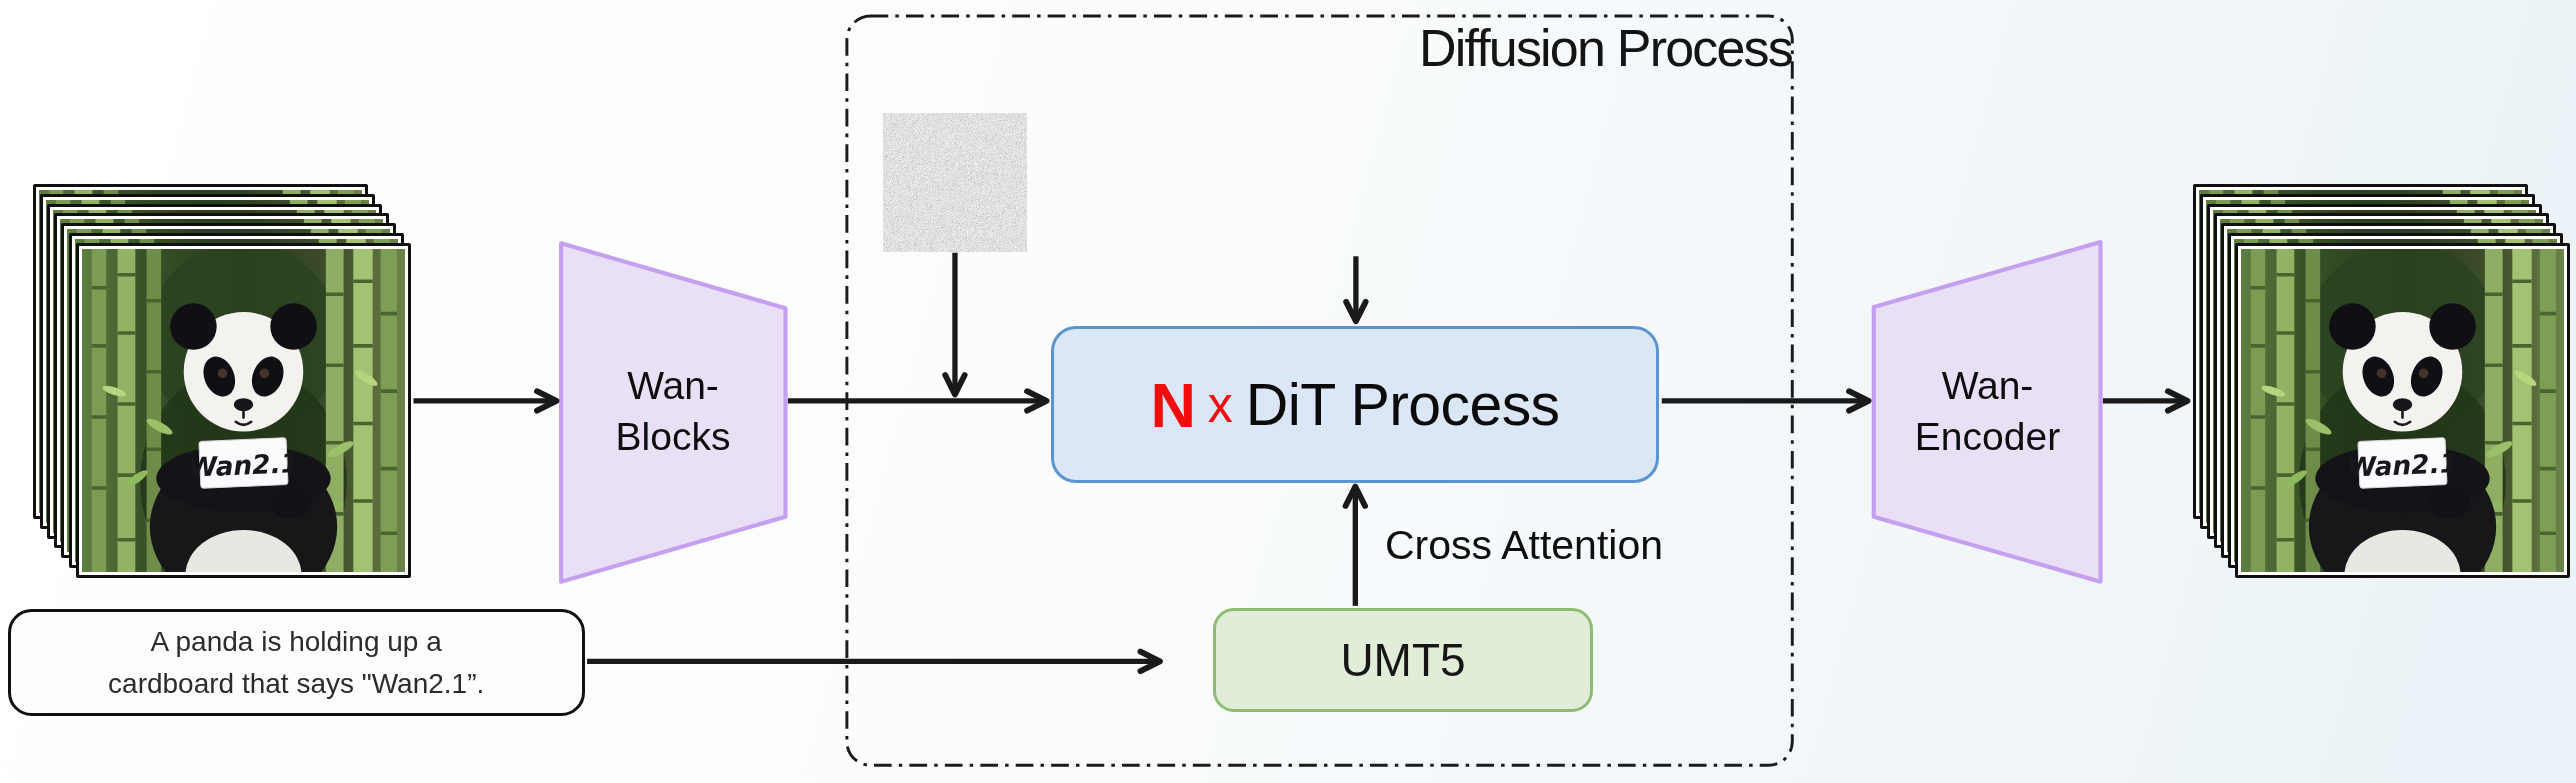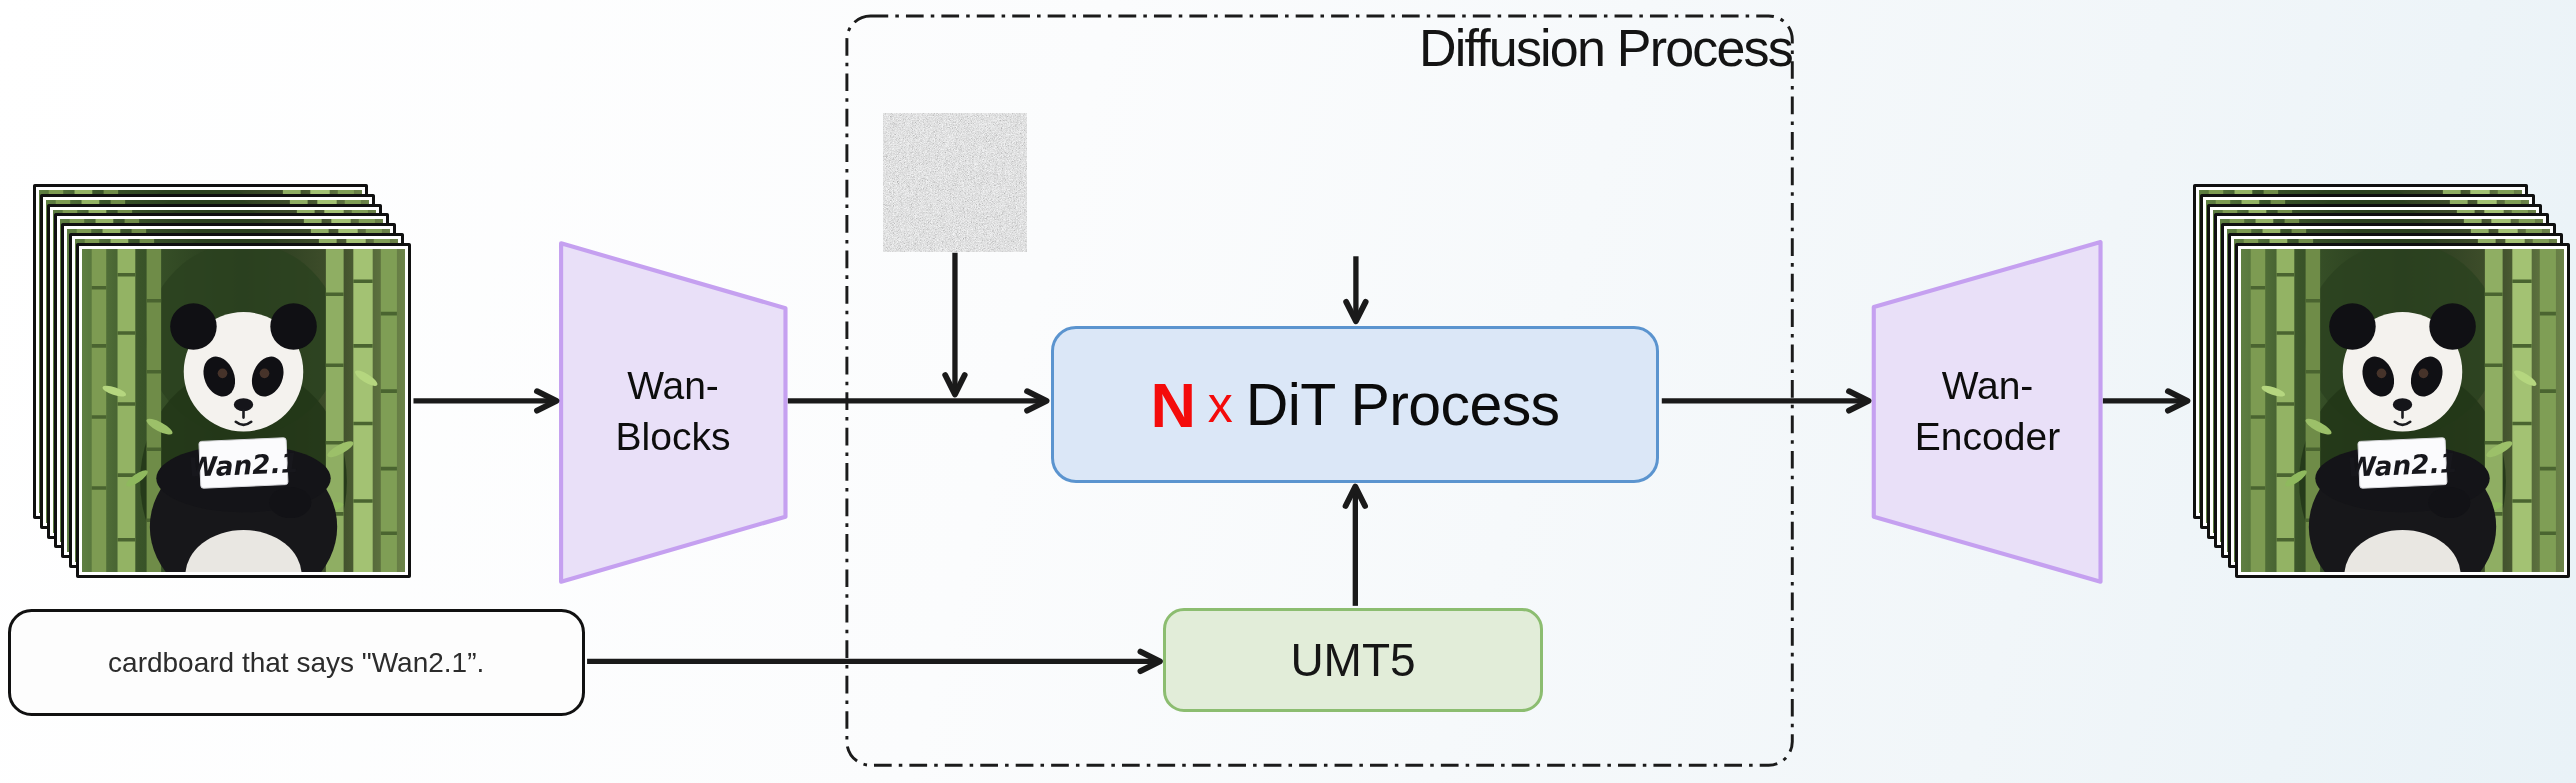--- a/index.html
+++ b/index.html
@@ -15,21 +15,21 @@
   }
   #overlay{position:absolute;left:0;top:0;width:2576px;height:783px;display:block;}
   .box{position:absolute;box-sizing:border-box;display:flex;align-items:center;justify-content:center;color:var(--ink);}
   #dit-box{left:1051px;top:326px;width:608px;height:157px;background:var(--dit-fill);
     border:3px solid var(--dit-border);border-radius:25px;}
   #dit-box .n{font-size:63px;font-weight:800;color:var(--accent-red);letter-spacing:-1.2px;}
   #dit-box .x{font-size:50px;font-weight:400;color:var(--accent-red);margin:0 13px;}
   #dit-box .dit-label{font-size:59px;font-weight:500;color:#0b0b0b;letter-spacing:-0.6px;}
   #timestep-box{left:1166px;top:133px;width:379px;height:121px;background:var(--timestep-fill);
     border-radius:22.4px;font-size:47px;font-weight:500;color:#111;}
-  #umt5-box{left:1163px;top:608px;width:380px;height:104px;background:var(--umt5-fill);
+  #umt5-box{left:1213px;top:608px;width:380px;height:104px;background:var(--umt5-fill);
     border:3px solid var(--umt5-border);border-radius:21px;font-size:46px;font-weight:500;}
   #prompt-box{left:7.7px;top:609px;width:577px;height:107px;background:#fdfdfd;
     border:3px solid #111;border-radius:23.6px;flex-direction:column;
     font-size:28px;line-height:42px;color:#2c2c2c;text-align:center;}
   #diffusion-title{position:absolute;right:784px;top:17.7px;white-space:nowrap;
     font-size:52px;font-weight:500;letter-spacing:-1.8px;color:#141414;}
   #cross-attention-label{position:absolute;left:1385px;top:522px;white-space:nowrap;
     font-size:41px;font-weight:500;color:#0d0d0d;}
   .trap-label{flex-direction:column;font-size:39px;font-weight:500;line-height:1.3;color:#0d0d0d;}
   #encoder-label{left:561px;top:243px;width:224px;height:338px;}
@@ -206,26 +206,28 @@
 
   <div id="diffusion-title">Diffusion Process</div>
 
 
   <div class="box" id="dit-box">
     <span class="n">N</span>
     <span class="x">x</span>
     <span class="dit-label">DiT Process</span>
   </div>
 
+  <div id="cross-attention-label">Cross Attention</div>
 
   <div class="box" id="umt5-box">
     <span>UMT5</span>
   </div>
 
   <div class="box" id="prompt-box">
+    <div>A panda is holding up a</div>
     <div>cardboard that says "Wan2.1”.</div>
   </div>
 
   <div class="box trap-label" id="encoder-label">
     <div>Wan-</div>
     <div>Blocks</div>
   </div>
 
   <div class="box trap-label" id="decoder-label">
     <div>Wan-</div>

